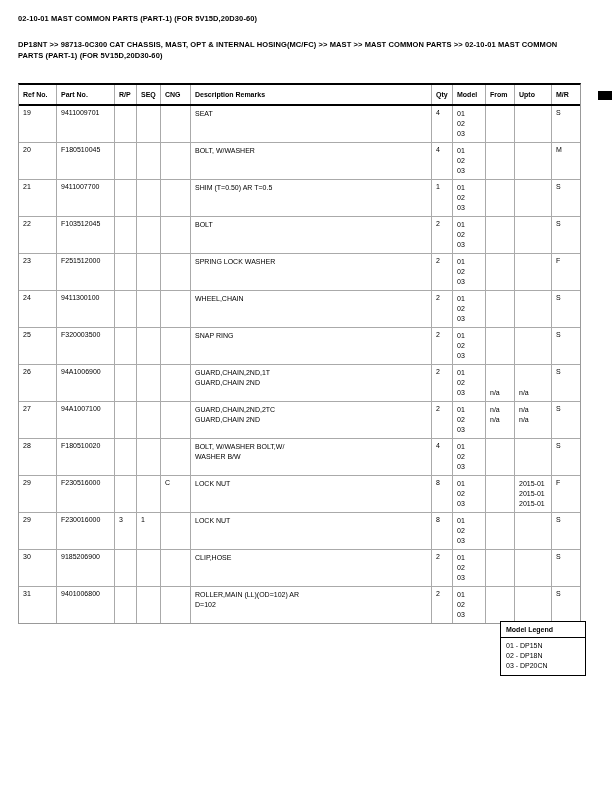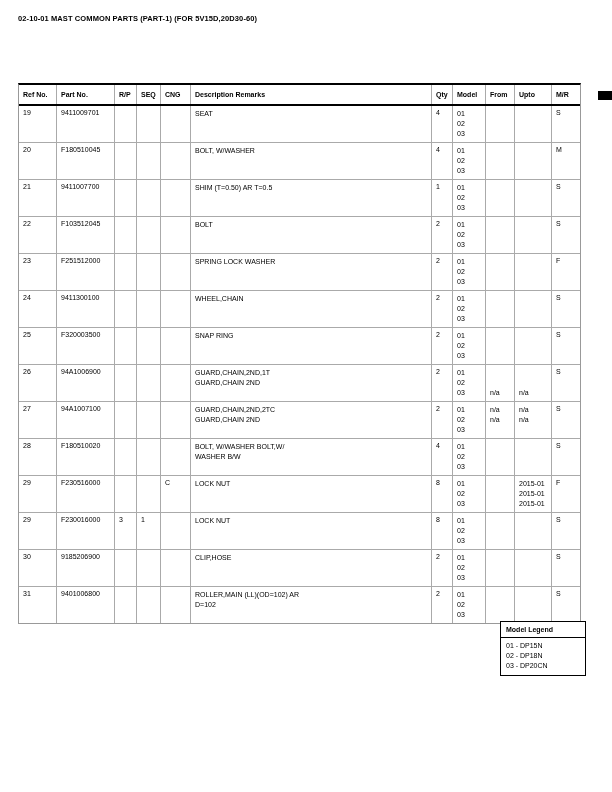--- a/index.html
+++ b/index.html
@@ -21,20 +21,21 @@
   .legend-items{padding:3px 5px 4px 5px;}
   .legend-items .line{height:10px;line-height:10px;}
 </style>
 </head>
 <body>
 
 <div class="page">
 
   <div class="title">02-10-01 MAST COMMON PARTS (PART-1) (FOR 5V15D,20D30-60)</div>
 
+  <div class="breadcrumb">DP18NT &gt;&gt; 98713-0C300 CAT CHASSIS, MAST, OPT &amp; INTERNAL HOSING(MC/FC) &gt;&gt; MAST &gt;&gt; MAST COMMON PARTS &gt;&gt; 02-10-01 MAST COMMON PARTS (PART-1) (FOR 5V15D,20D30-60)</div>
 
   <div class="edge-mark"></div>
 
   <div class="parts-table">
       <div class="thead">
         <div class="td" style="width: 38px;">Ref No.</div>
         <div class="td" style="width: 58px;">Part No.</div>
         <div class="td" style="width: 22px;">R/P</div>
         <div class="td" style="width: 24px;">SEQ</div>
         <div class="td" style="width: 30px;">CNG</div>

